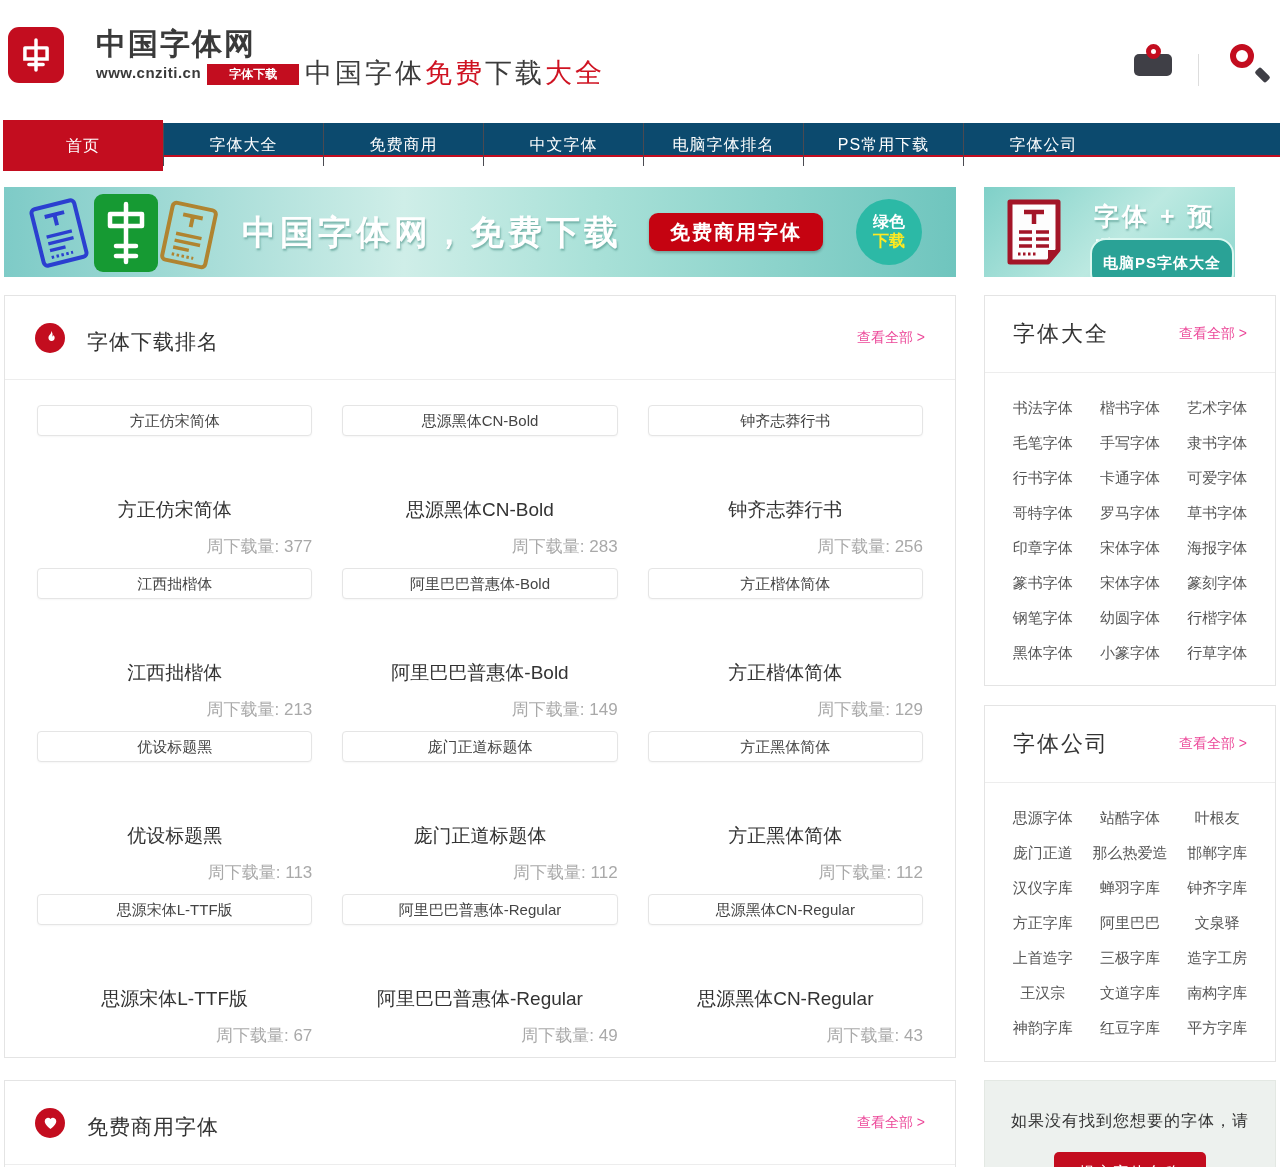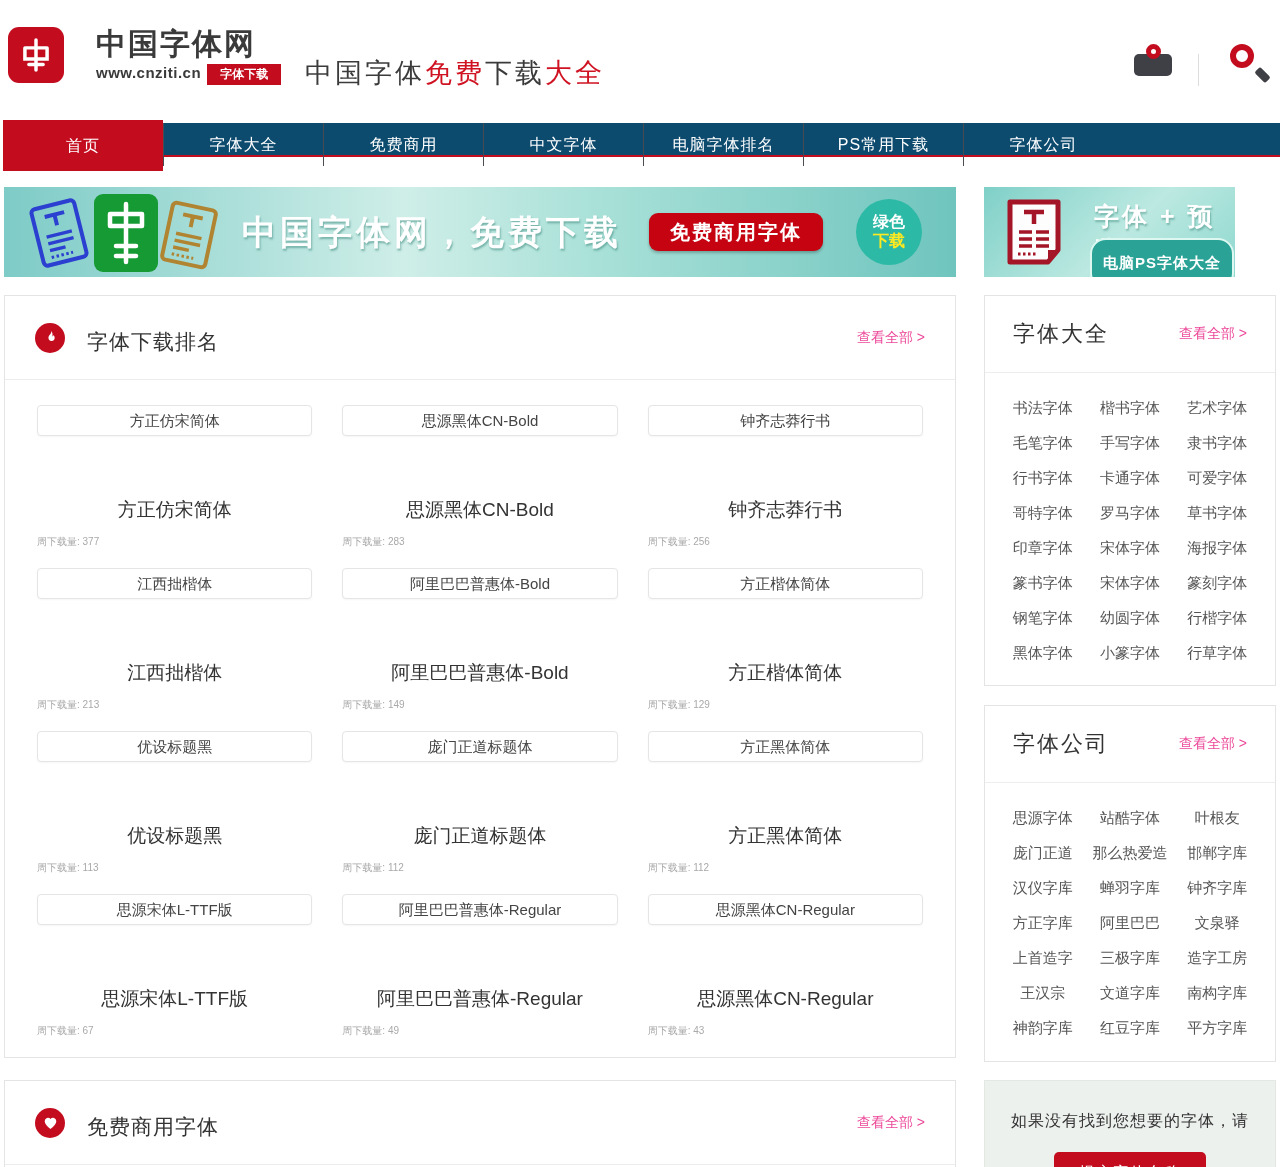--- a/index.html
+++ b/index.html
@@ -11,21 +11,21 @@
   .site-header { position:absolute; top:0; left:0; width:1280px; height:123px; background:#fff; }
   .logo { position:absolute; left:8px; top:27px; display:flex;gap:22px; }
   .logo-mark { width:56px; height:56px; background:#c30d1f; border-radius:11px;
     display:flex; align-items:center; justify-content:center; flex:none; }
   .logo-text { margin-left:10px; }
   .logo-name { font-family:"DejaVu Serif", serif; font-weight:bold; font-size:30px;
     line-height:34px; color:#3a3a3a; letter-spacing:2px; }
   .logo-sub { display:flex; align-items:flex-start; margin-top:3px; }
   .logo-url { font-size:15px; font-weight:bold; color:#3a3a3a; letter-spacing:.5px; }
   .logo-badge { margin-left:6px; background:#c30d1f; color:#fff; font-size:12px;
-    font-weight:bold; padding:2px 13px; }
+    font-weight:bold; padding:2px 22px; }
   .site-title { position:absolute; left:305px; top:55px; font-size:27px; color:#3b3b3b;
     letter-spacing:3px; font-weight:400; }
   .site-title .red { color:#cf1322; }
 
   .user-icon { position:absolute; left:1134px; top:44px; width:38px; height:40px; }
   .user-head { width:15px; height:15px; border:5px solid #c30d1f; border-radius:50%;
     margin:0 auto; position:relative; z-index:2; background:#fff; }
   .user-body { width:38px; height:22px; background:#3f3f46; border-radius:5px; margin-top:-5px; }
   .header-divider { position:absolute; left:1198px; top:54px; width:1px; height:32px; background:#ddd; }
   .search-icon { position:absolute; left:1230px; top:44px; width:42px; height:42px; }
@@ -82,21 +82,21 @@
   .section-title { font-size:21px; color:#333; letter-spacing:1px;margin-top:9px; }
   .view-all { margin-left:auto; font-size:14px; color:#ec4899; cursor:pointer; }
 
   .cards-grid { display:grid; grid-template-columns:repeat(3,1fr); column-gap:30px; padding:12px 32px 0; }
   .font-card { height:163px; padding-top:13px; cursor:pointer; }
   .preview-box { height:31px; border:1px solid #e5e5e5; border-radius:4px; text-align:center;
     line-height:29px; font-size:15px; color:#444; box-shadow:0 1px 2px rgba(0,0,0,.04);
     background:#fff; white-space:nowrap; overflow:hidden; }
   .preview-space { height:61px; }
   .font-name { text-align:center; font-size:19px; color:#333; white-space:nowrap; }
-  .font-count { text-align:left; font-size:10px; color:#a9a9a9; margin-top:12px; }
+  .font-count { text-align:right; font-size:17px; color:#a9a9a9; margin-top:12px; }
 
   .side-header { display:flex; align-items:center; height:77px; padding:0 28px;
     border-bottom:1px solid #ededed; }
   .side-header-title { font-size:22px; color:#333; letter-spacing:2px; }
   .side-grid { display:grid; grid-template-columns:repeat(3,1fr); padding:17px 14px 0; }
   .side-item { text-align:center; font-size:15px; color:#555; height:35px; line-height:35px;
     white-space:nowrap; cursor:pointer; }
 
   .submit-text { margin:30px 16px 0; text-align:center; font-size:16px; color:#333; letter-spacing:1px; }
   .submit-btn { display:block; margin:20px auto 0; width:152px; height:42px; background:#c30d1f;

